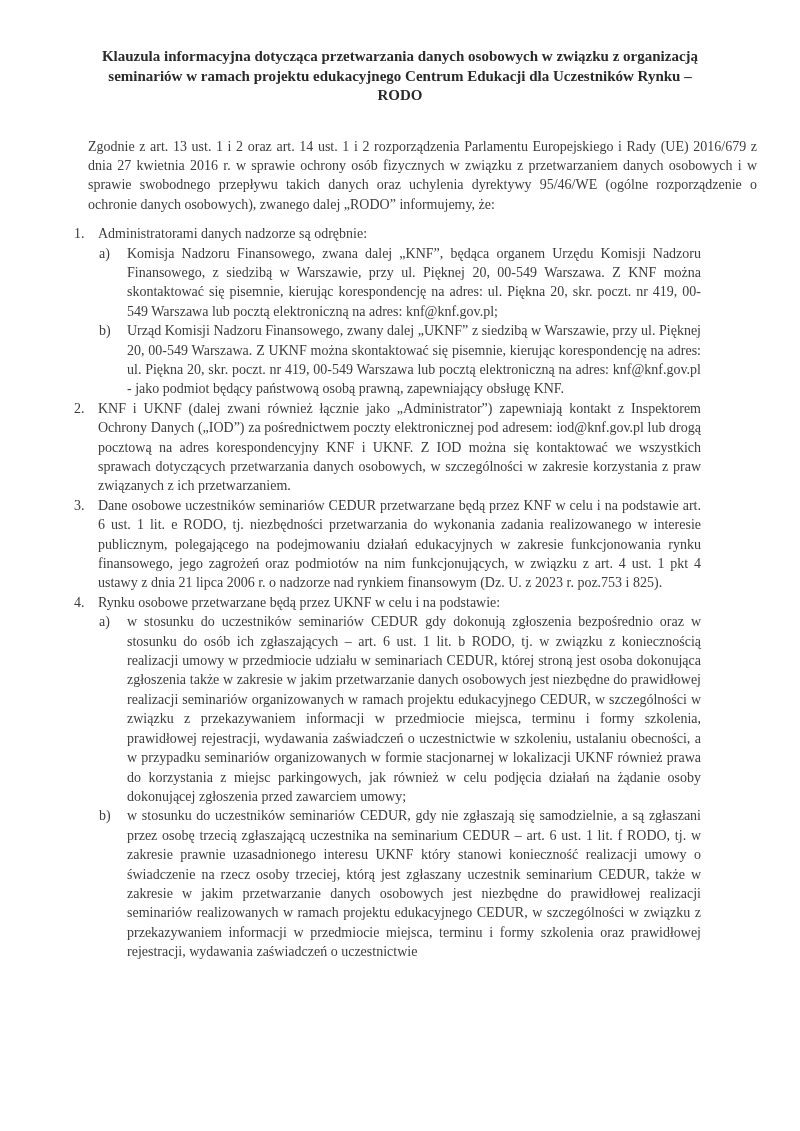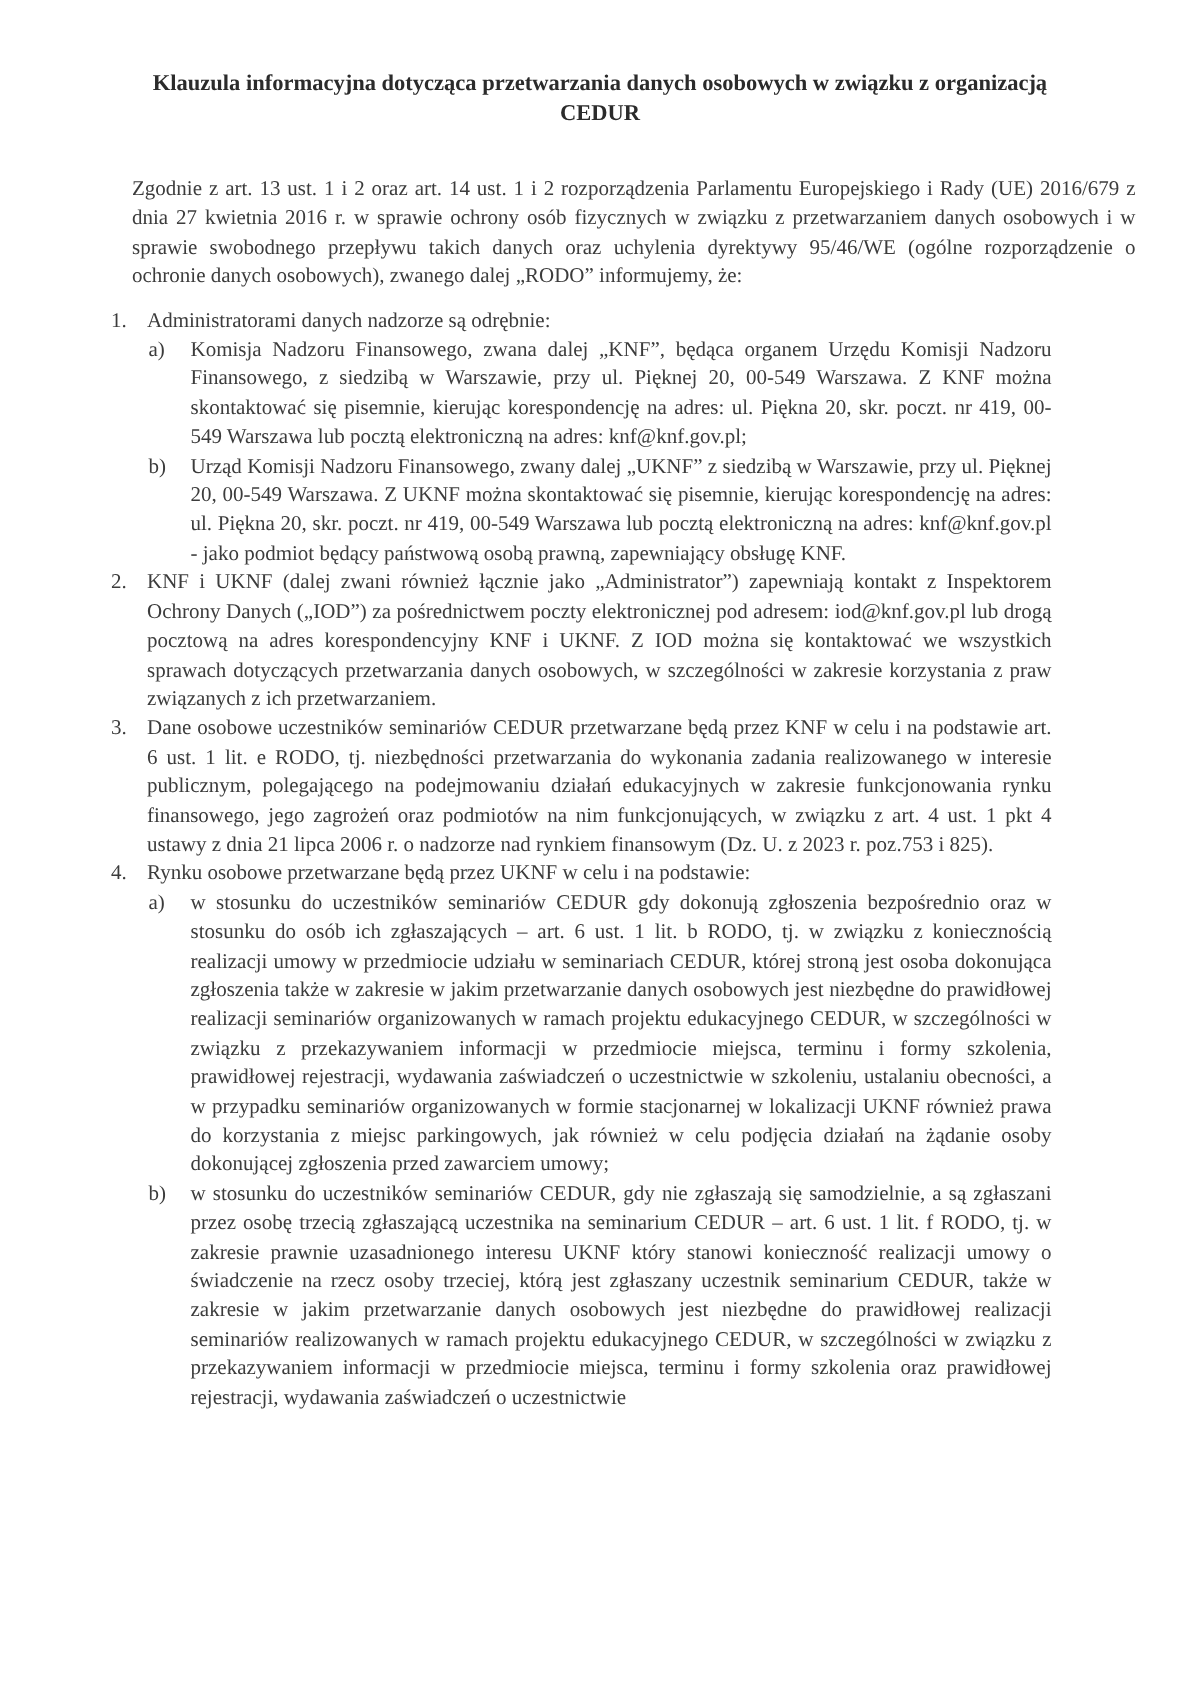--- a/index.html
+++ b/index.html
@@ -47,21 +47,22 @@
   .marker { text-align: left; }
   .item-text { flex: 1; text-align: justify; }
 </style>
 </head>
 <body>
 
 <div class="page">
 
   <div class="doc-title">
     <div>Klauzula informacyjna dotycząca przetwarzania danych osobowych w związku z organizacją</div>
-    <div>CEDUR</div>
+    <div>seminariów w ramach projektu edukacyjnego Centrum Edukacji dla Uczestników Rynku –</div>
+    <div>RODO</div>
   </div>
 
   <p class="intro">Zgodnie z art. 13 ust. 1 i 2 oraz art. 14 ust. 1 i 2 rozporządzenia Parlamentu Europejskiego i Rady (UE) 2016/679 z dnia 27 kwietnia 2016 r. w sprawie ochrony osób fizycznych w związku z przetwarzaniem danych osobowych i w sprawie swobodnego przepływu takich danych oraz uchylenia dyrektywy 95/46/WE (ogólne rozporządzenie o ochronie danych osobowych), zwanego dalej „RODO” informujemy, że:</p>
 
   <div class="list">
 
     <div class="item-l1">
       <span class="marker">1.</span>
       <div class="item-text">Administratorami danych nadzorze są odrębnie:</div>
     </div>

